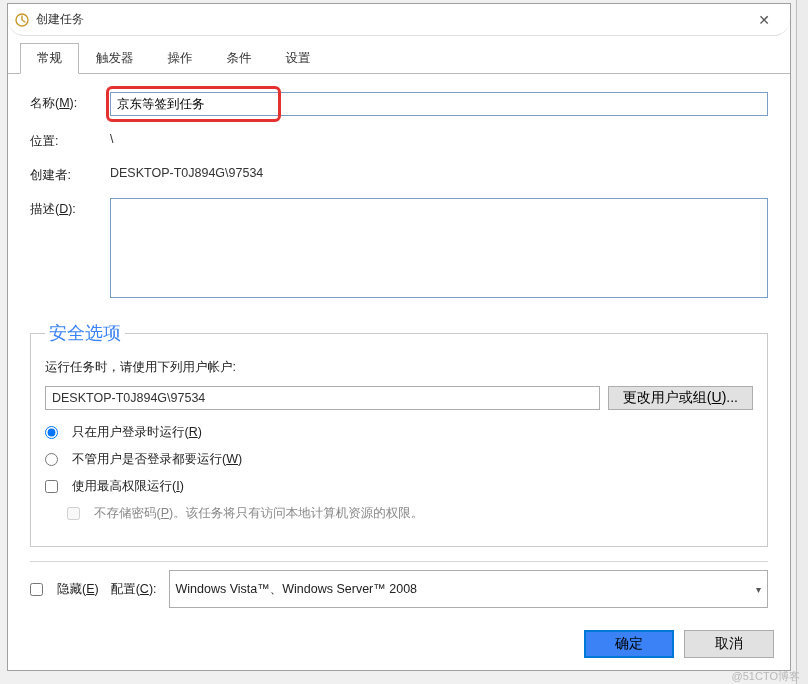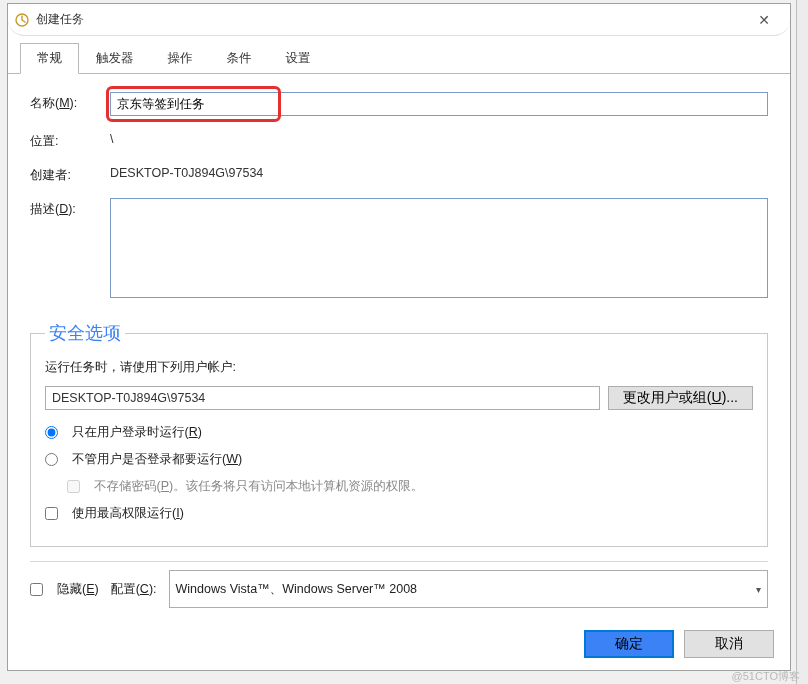--- a/index.html
+++ b/index.html
@@ -129,31 +129,31 @@
         </label>
       </div>
 
       <div class="sec-row">
         <label class="radio">
           <input type="radio" name="runmode" style="">
           <span><span>不管用户是否登录都要运行(</span><u>W</u><span>)</span></span>
         </label>
       </div>
 
+      <div class="sec-row">
+        <label class="check">
+          <input type="checkbox" style="">
+          <span><span>使用最高权限运行(</span><u>I</u><span>)</span></span>
+        </label>
+      </div>
+
       <div class="sec-row indent">
         <label class="check muted">
           <input type="checkbox" disabled="" style="">
           <span><span>不存储密码(</span><u>P</u><span>)。该任务将只有访问本地计算机资源的权限。</span></span>
-        </label>
-      </div>
-
-      <div class="sec-row">
-        <label class="check">
-          <input type="checkbox" style="">
-          <span><span>使用最高权限运行(</span><u>I</u><span>)</span></span>
         </label>
       </div>
     </fieldset>
 
     <div class="bottom-row">
       <label class="check">
         <input type="checkbox" style="">
         <span><span>隐藏(</span><u>E</u><span>)</span></span>
       </label>
       <span><span>配置(</span><u>C</u><span>):</span></span>

